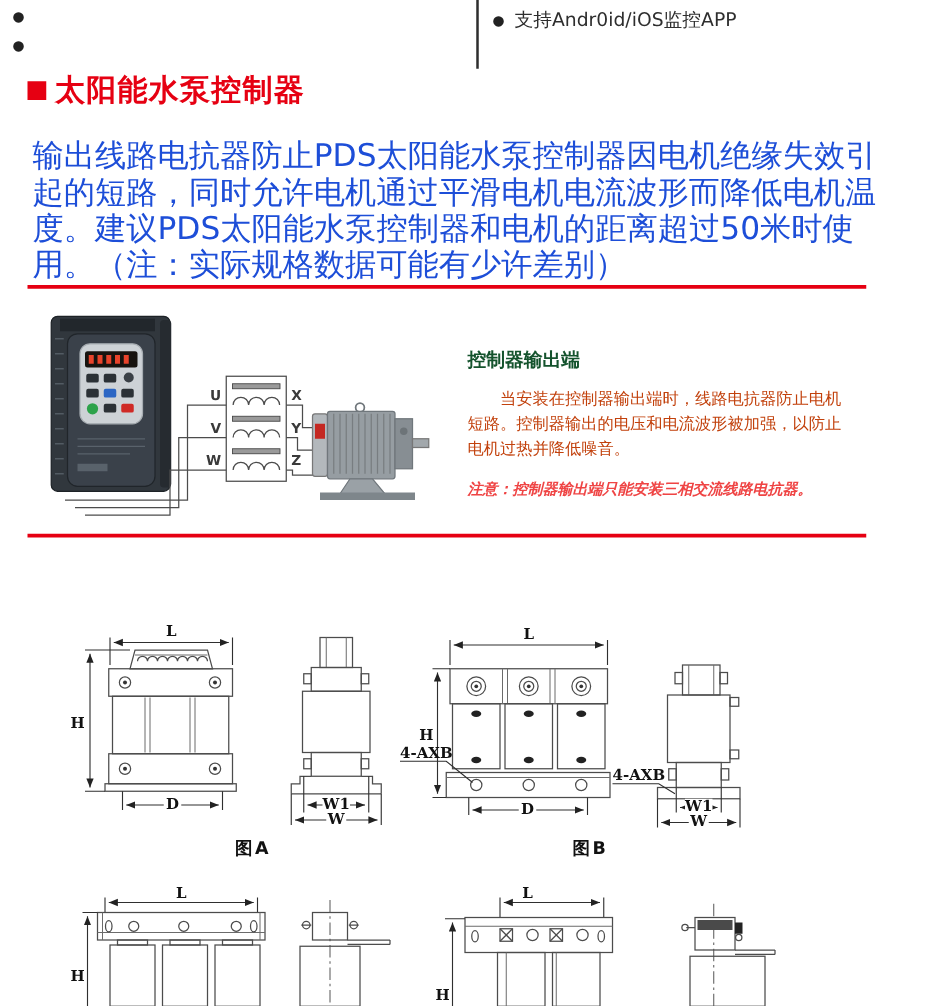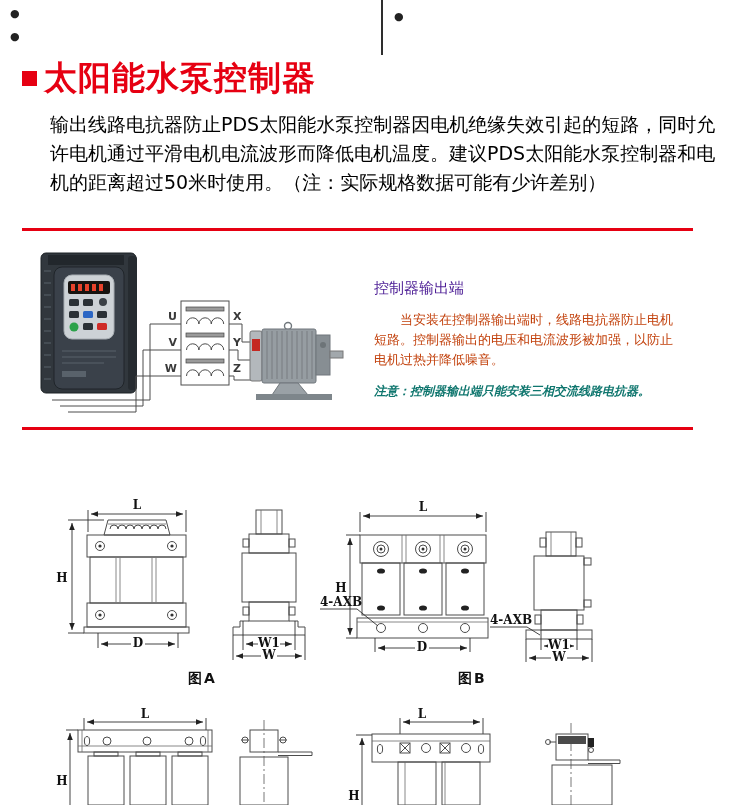--- a/index.html
+++ b/index.html
@@ -9,33 +9,33 @@
     font-family:"DejaVu Sans","Liberation Sans",sans-serif;
   }
   
   .features-left{position:absolute;left:8px;top:2px;width:366px;}
   .features-right{position:absolute;left:392px;top:5px;width:350px;}
   .feat-item{display:flex;align-items:flex-start;font-size:15px;color:#2e2e2e;line-height:23px;}
   .feat-item .dot{font-size:11px;margin:0 8px 0 2px;line-height:23px;color:#222;}
   .col-divider{position:absolute;left:381px;top:0;width:2px;height:55px;background:#2e2e2e;}
   
   .section-title{position:absolute;left:22px;top:56px;display:flex;align-items:center;
-    color:#e60012;font-size:33px;font-weight:bold;letter-spacing:1px;justify-content:space-between;}
+    color:#e60012;font-size:24px;font-weight:bold;letter-spacing:1px;justify-content:space-between;}
   .title-square{width:15px;height:15px;background:#e60012;margin-right:7px;flex:none;}
   
-  .intro{position:absolute;left:50px;top:110px;width:676px;margin:0;
-    font-size:19px;line-height:29px;color:#000000;font-weight:500;}
+  .intro{position:absolute;left:26px;top:110px;width:676px;margin:0;
+    font-size:25px;line-height:29px;color:#1d4ed8;font-weight:500;}
   
   .hl-box{position:absolute;left:22px;top:228px;width:671px;height:196px;
     border-top:3px solid #e60012;border-bottom:3px solid #e60012;background:#fff;}
   .wiring{position:absolute;left:14px;top:14px;}
   .out-text{position:absolute;left:352px;top:48px;width:304px;}
-  .out-title{margin:0;font-size:15px;font-weight:normal;color:#4c1d95;}
+  .out-title{margin:0;font-size:15px;font-weight:bold;color:#14532d;}
   .out-body{margin:12px 0 0;font-size:13px;line-height:20px;color:#c2410c;text-indent:2em;}
-  .out-note{margin:13px 0 0;font-size:12px;font-weight:bold;font-style:italic;color:#0f766e;}
+  .out-note{margin:13px 0 0;font-size:12px;font-weight:bold;font-style:italic;color:#ef4444;}
   
   .drawings{position:absolute;left:0;top:480px;}
   .ln{stroke:#4c4c4c;fill:none;stroke-width:1;}
   .lt{stroke:#6b6b6b;fill:none;stroke-width:.8;}
   .dim{stroke:#2f2f2f;fill:none;stroke-width:.9;}
   .cl{stroke:#555;fill:none;stroke-width:.8;stroke-dasharray:10 3 2 3;}
   .dimlbl{font-family:"DejaVu Serif","Liberation Serif",serif;font-size:12px;font-weight:bold;fill:#111;}
   .cap{font-family:"DejaVu Sans","Liberation Sans",sans-serif;font-size:14px;font-weight:bold;fill:#111;letter-spacing:2px;}
   .wlbl{font-family:"DejaVu Sans","Liberation Sans",sans-serif;font-size:11px;font-weight:bold;fill:#3a3a3a;}
   .whitebg{fill:#fff;stroke:none;}
@@ -48,20 +48,21 @@
     <span class="dot">●</span>
   </div>
   <div class="feat-item">
     <span class="dot">●</span>
   </div>
 </div>
 <div class="col-divider"></div>
 <div class="features-right">
   <div class="feat-item">
     <span class="dot">●</span>
+    <span>支持Andr0id/iOS监控APP</span>
   </div>
 </div>
 
 <div class="section-title">
   <span class="title-square"></span>
   <span>太阳能水泵控制器</span>
 </div>
 
 <p class="intro">输出线路电抗器防止PDS太阳能水泵控制器因电机绝缘失效引起的短路，同时允许电机通过平滑电机电流波形而降低电机温度。建议PDS太阳能水泵控制器和电机的距离超过50米时使用。（注：实际规格数据可能有少许差别）</p>
 

